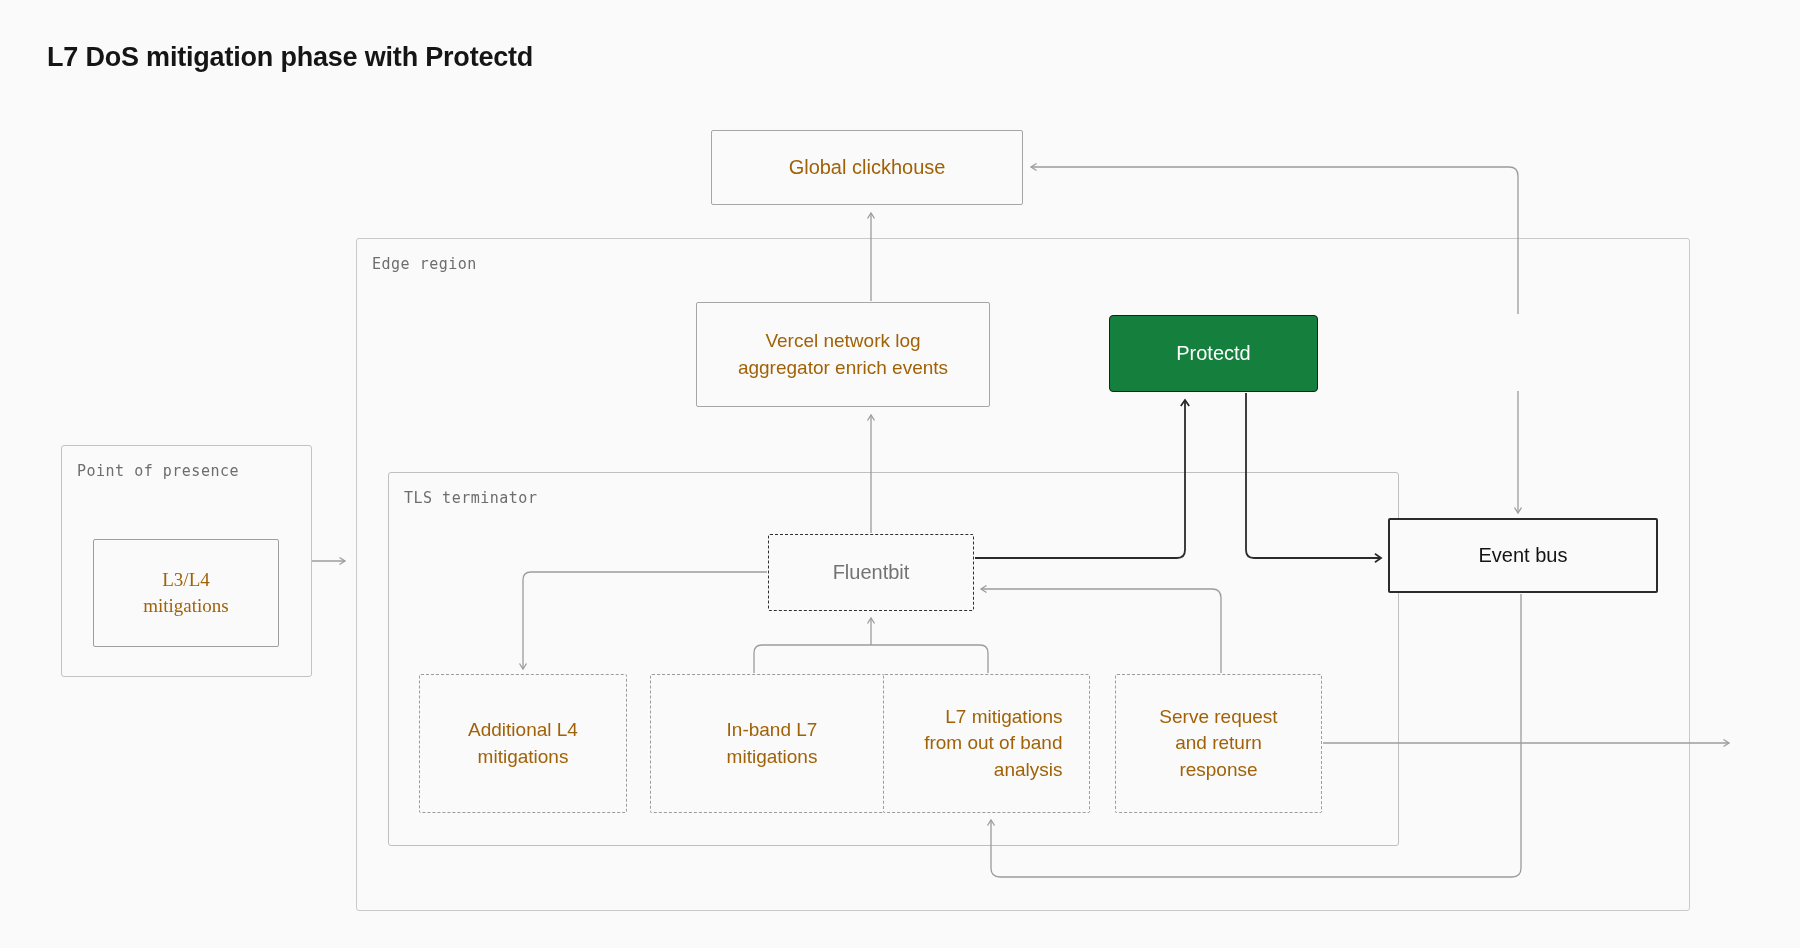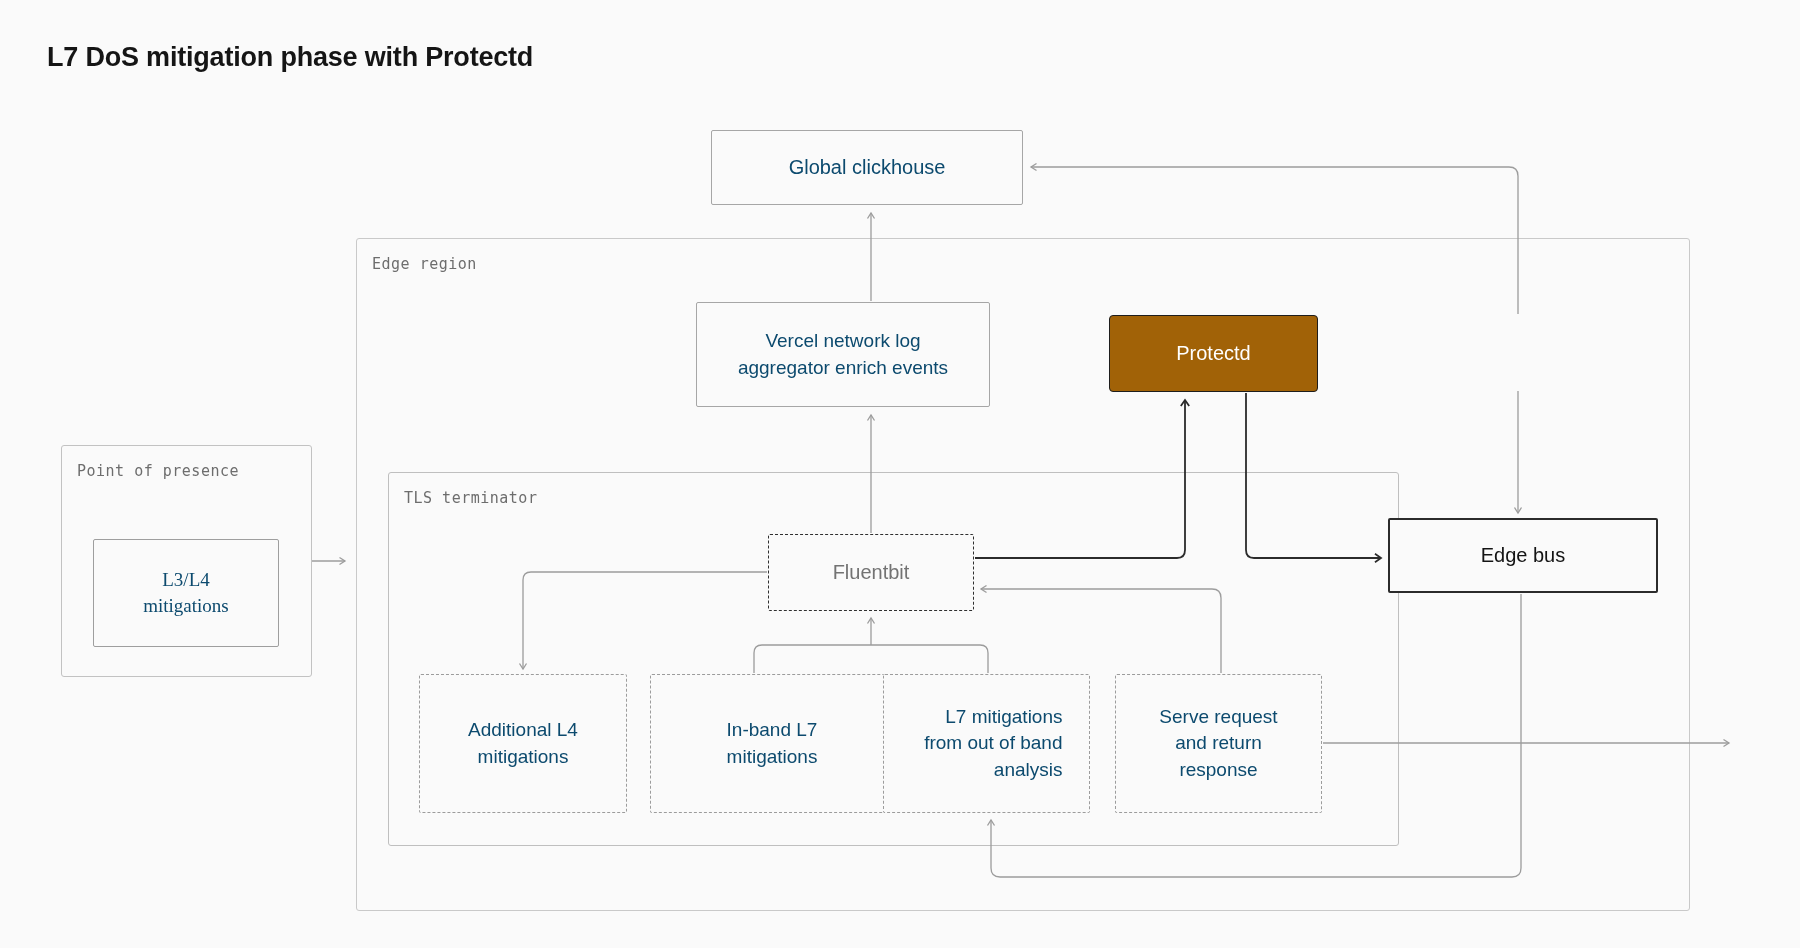--- a/index.html
+++ b/index.html
@@ -17,26 +17,26 @@
   }
   .mono-label{
     position:absolute;left:15px;top:16px;
     font-family:"DejaVu Sans Mono","Liberation Mono",monospace;
     font-size:15px;color:#6d6d6d;letter-spacing:0.5px;white-space:nowrap;
   }
   svg.connectors{position:absolute;left:0;top:0;z-index:2;}
   .node{
     position:absolute;display:flex;align-items:center;justify-content:center;
     text-align:center;background:#fafafa;box-sizing:border-box;z-index:3;
-    font-size:19px;line-height:1.38;color:#0c4a6e;
+    font-size:19px;line-height:1.38;color:#a16207;
   }
   .node--solid{border:1px solid #a6a6a6;border-radius:2px;}
   .node--dashed-gray{border:1.4px dashed #9c9c9c;border-radius:2px;}
   .node--dashed-dark{border:1.6px dashed #2f2f2f;border-radius:2px;color:#737373;font-size:20px;}
-  .node--dark{background:#a16207;color:#ffffff;border-radius:4px;font-size:20px;border:1px solid #1d1d1d;}
+  .node--dark{background:#15803d;color:#ffffff;border-radius:4px;font-size:20px;border:1px solid #1d1d1d;}
   .node--strong{border:2px solid #2b2b2b;border-radius:2px;color:#141414;font-size:20px;}
   .node span{display:block;}
 </style>
 </head>
 <body>
 
 <div class="canvas">
 
   <h1 class="page-title">L7 DoS mitigation phase with Protectd</h1>
 
@@ -112,16 +112,16 @@
 
   <div class="node node--dashed-gray" style="left:883px;top:674px;width:207px;height:139px;text-align:right;">
     <span style="width:152px;">L7 mitigations from out of band analysis</span>
   </div>
 
   <div class="node node--dashed-gray" style="left:1115px;top:674px;width:207px;height:139px;">
     <span style="width:135px;">Serve request and return response</span>
   </div>
 
   <div class="node node--strong" style="left:1388px;top:518px;width:270px;height:75px;">
-    <span>Edge bus</span>
+    <span>Event bus</span>
   </div>
 
 </div>
 
 </body></html>

